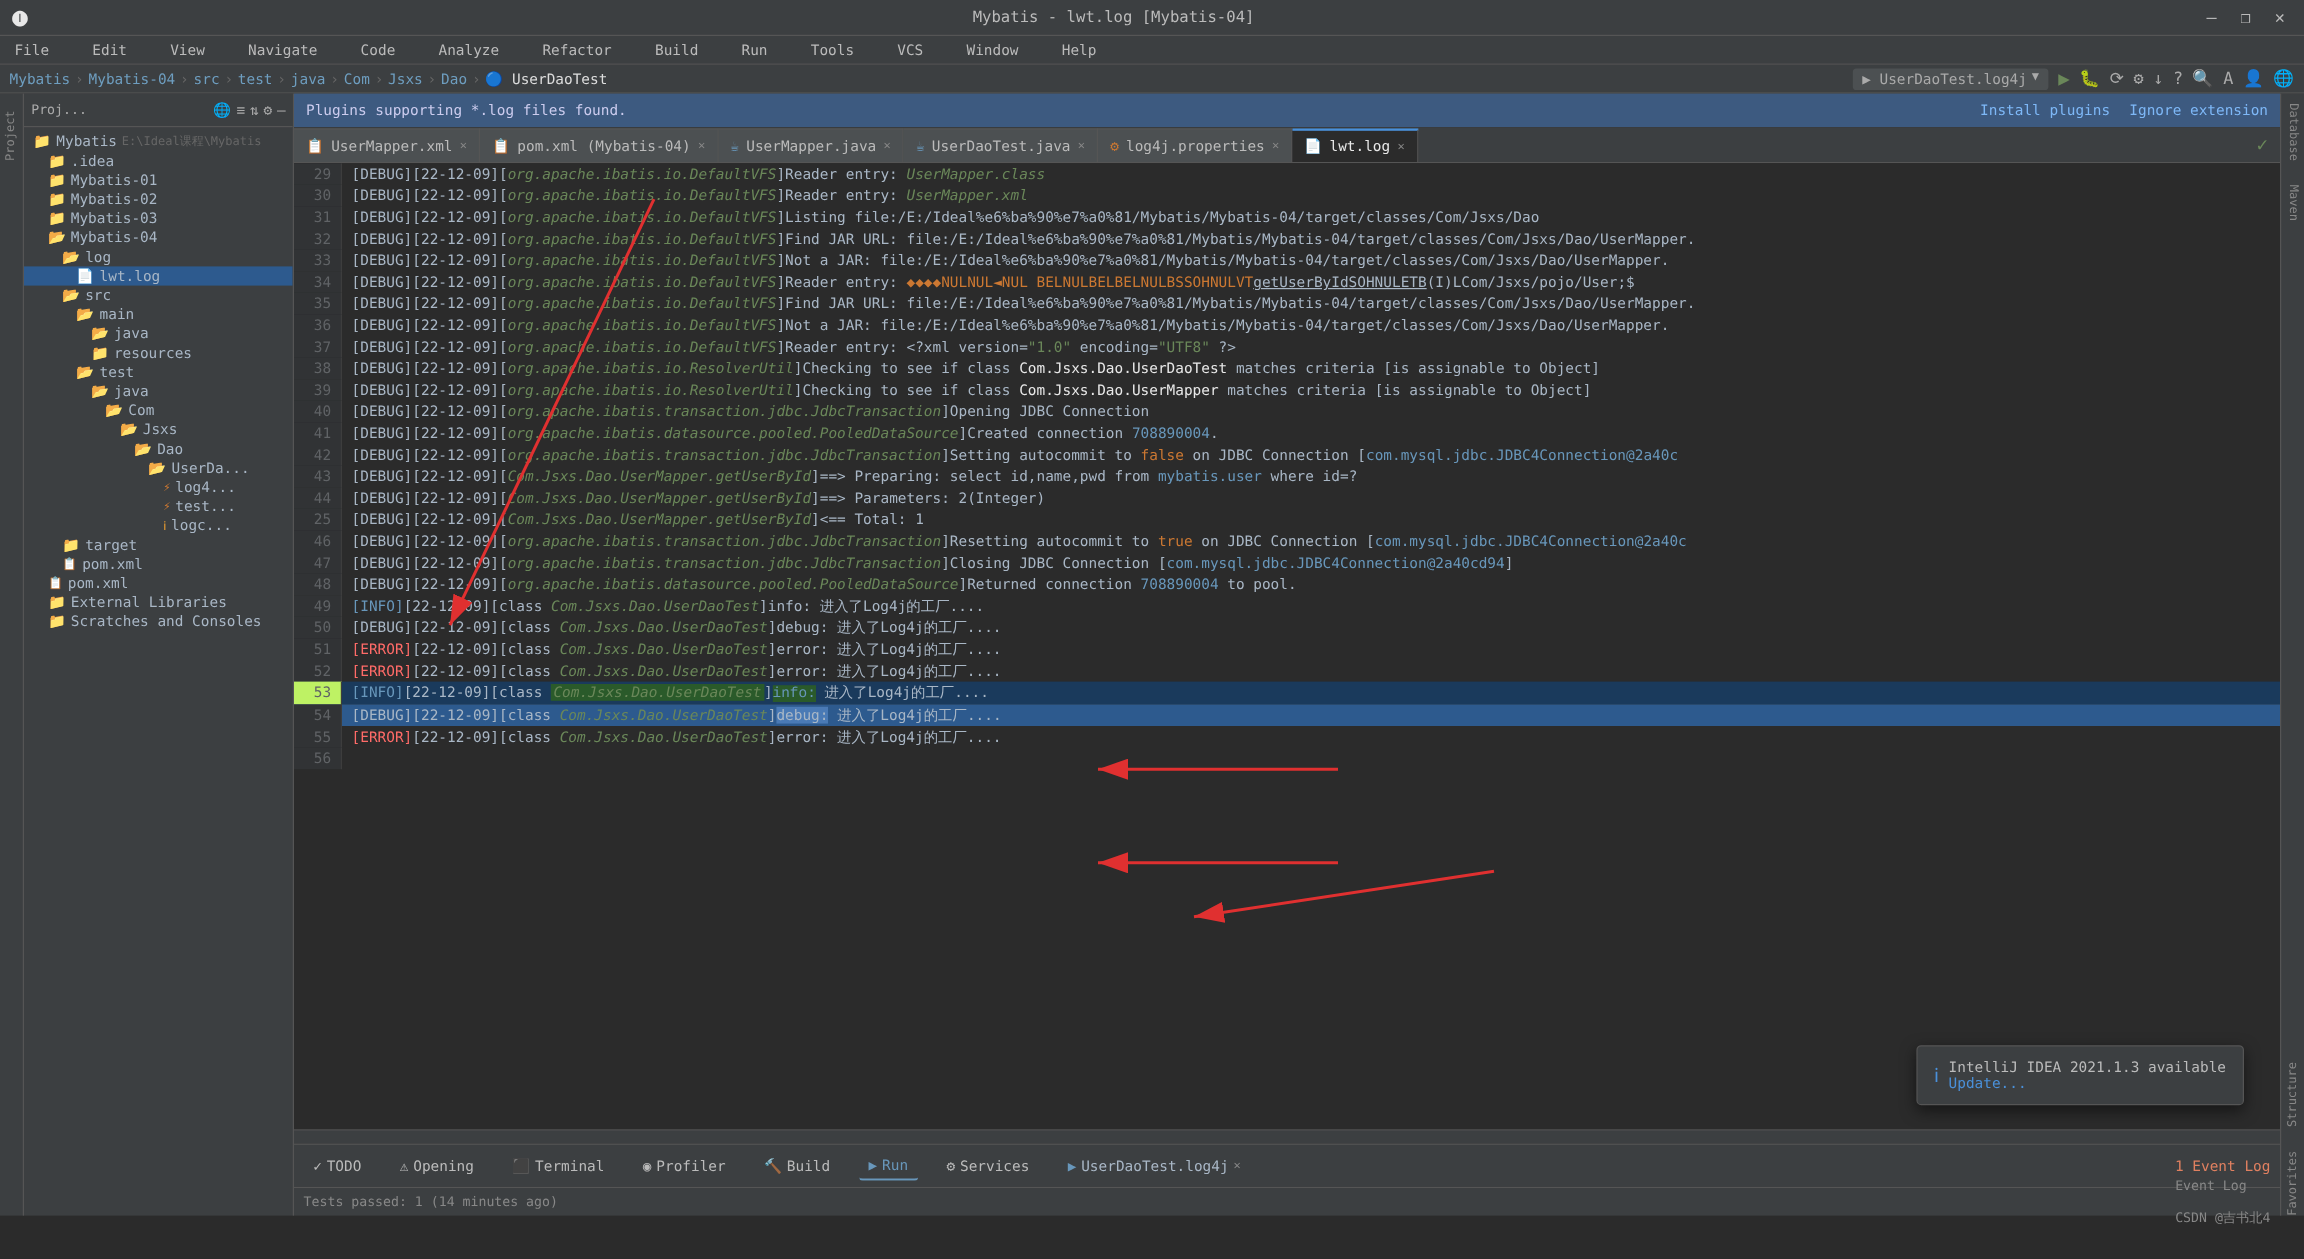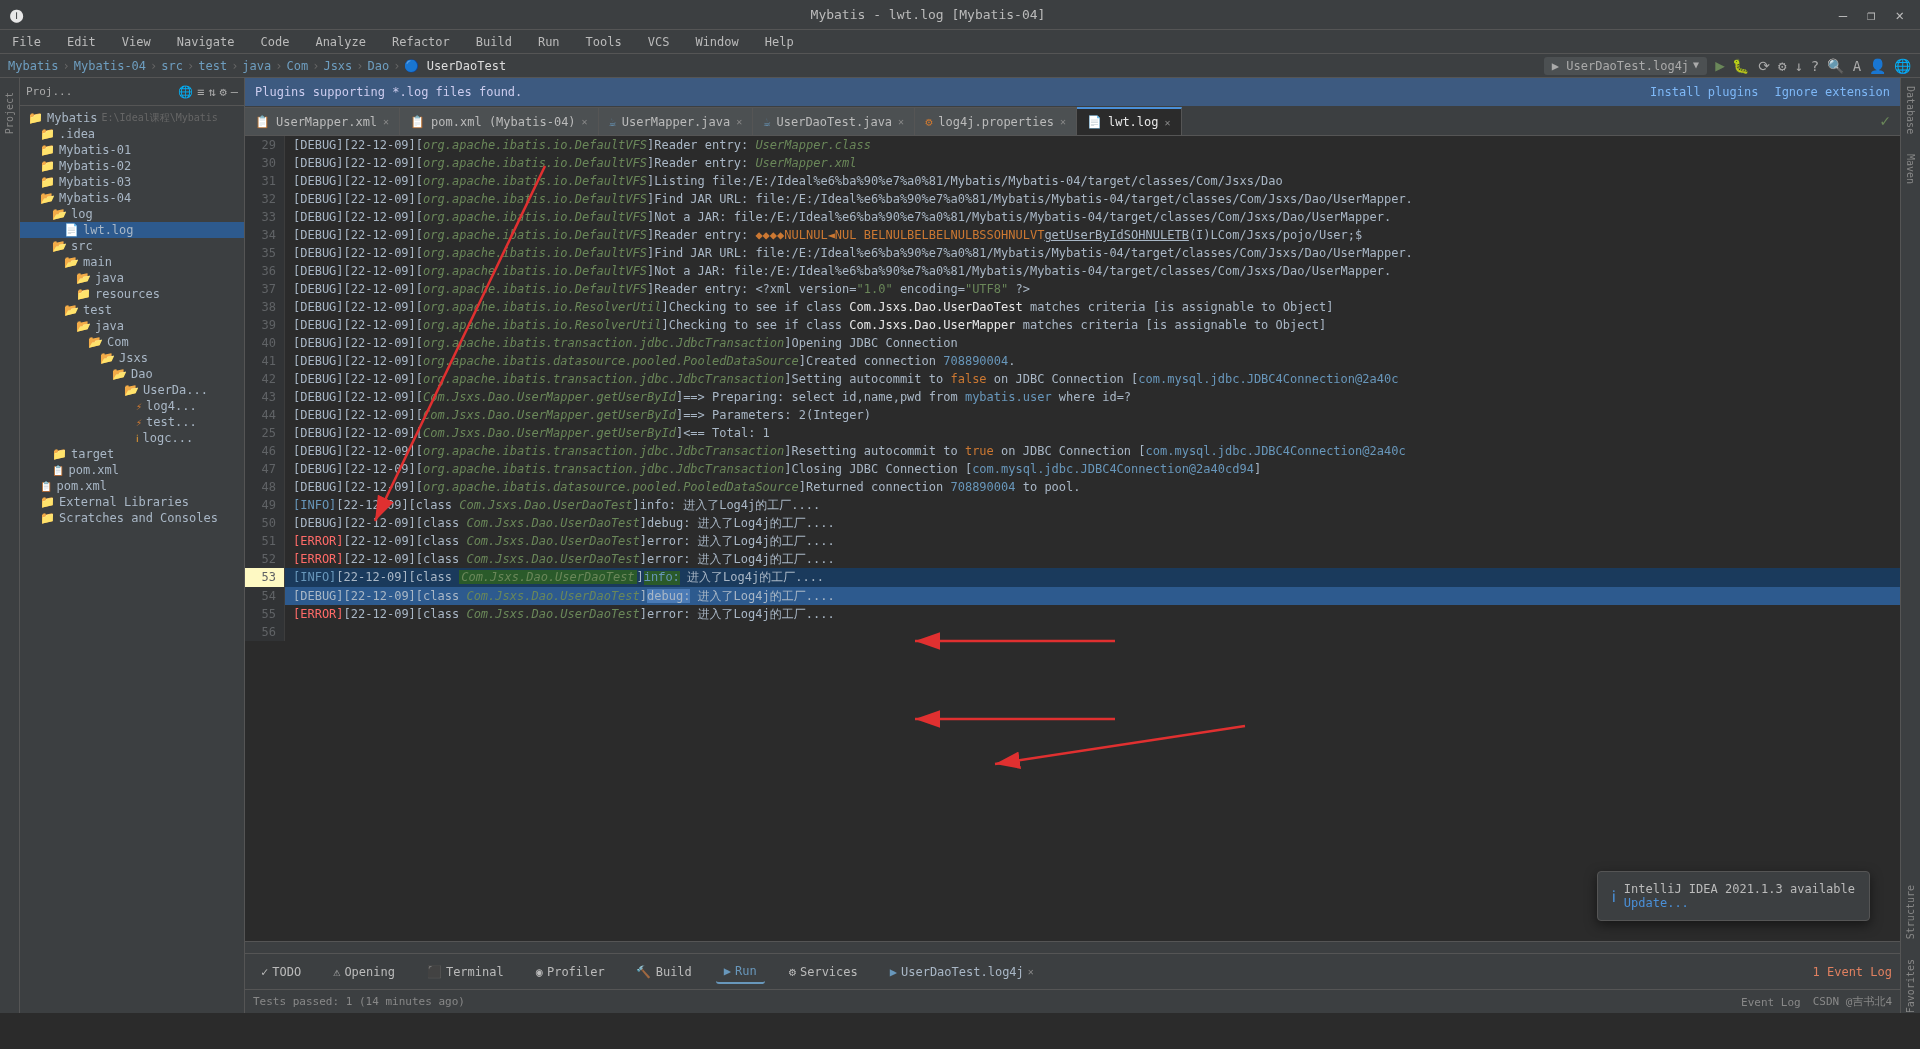--- a/index.html
+++ b/index.html
@@ -29,21 +29,21 @@
     .title-btn { color: #bbb; font-size: 14px; cursor: pointer; padding: 2px 6px; }
 
     
     #menu-bar {
       height: 24px;
       background: #3c3f41;
       display: flex;
       align-items: center;
       padding: 0 4px;
       border-bottom: 1px solid #555;
-      gap: 10px;
+      gap: 20px;
     }
     .menu-item {
       color: #bbb;
       font-size: 12px;
       padding: 2px 8px;
       cursor: pointer;
       border-radius: 3px;
     }
 
     
@@ -208,21 +208,21 @@
       background: #3c3f41;
       border-top: 1px solid #555;
       display: flex;
       align-items: center;
       justify-content: space-between;
       padding: 0 8px;
       font-size: 11px;
       color: #888;
     }
     #status-left { display: flex; align-items: center; gap: 16px; }
-    #status-right { display: flex; align-items: flex-end; gap: 12px; }
+    #status-right { display: flex; align-items: flex-start; gap: 12px; flex-direction: column; }
 
     
     #notification {
       position: absolute;
       bottom: 80px;
       right: 40px;
       background: #3c3f41;
       border: 1px solid #555;
       border-radius: 4px;
       padding: 10px 14px;
@@ -646,21 +646,21 @@
           <span class="line-num">51</span>
           <span class="line-content"><span style="color:#ff6b68;">[ERROR]</span>[22-12-09][class <span class="log-class">Com.Jsxs.Dao.UserDaoTest</span>]error: 进入了Log4j的工厂....</span>
         </div>
 
         <div class="log-line">
           <span class="line-num">52</span>
           <span class="line-content"><span style="color:#ff6b68;">[ERROR]</span>[22-12-09][class <span class="log-class">Com.Jsxs.Dao.UserDaoTest</span>]error: 进入了Log4j的工厂....</span>
         </div>
 
         <div class="log-line" style="background:#1a3a5c;">
-          <span class="line-num" style="background:#fef9c3;">53</span>
+          <span class="line-num" style="background:#bef264;">53</span>
           <span class="line-content"><span style="color:#6897bb;">[INFO]</span>[22-12-09][class <span style="color:#6a8759; font-style:italic; background:#2a5a2a; padding:0 2px;">Com.Jsxs.Dao.UserDaoTest</span>]<span style="background:#2a5a2a; color:#6897bb;font-family:Liberation Mono, monospace;">info:</span> 进入了Log4j的工厂....</span>
         </div>
 
         <div class="log-line" style="background:#2d5a8e;">
           <span class="line-num" style="background:#313335;">54</span>
           <span class="line-content"><span style="background:#2d5a8e;">[DEBUG]</span>[22-12-09][class <span class="log-class">Com.Jsxs.Dao.UserDaoTest</span>]<span style="background:#4a7ab5;">debug:</span> 进入了Log4j的工厂....</span>
         </div>
 
         <div class="log-line">
           <span class="line-num">55</span>

